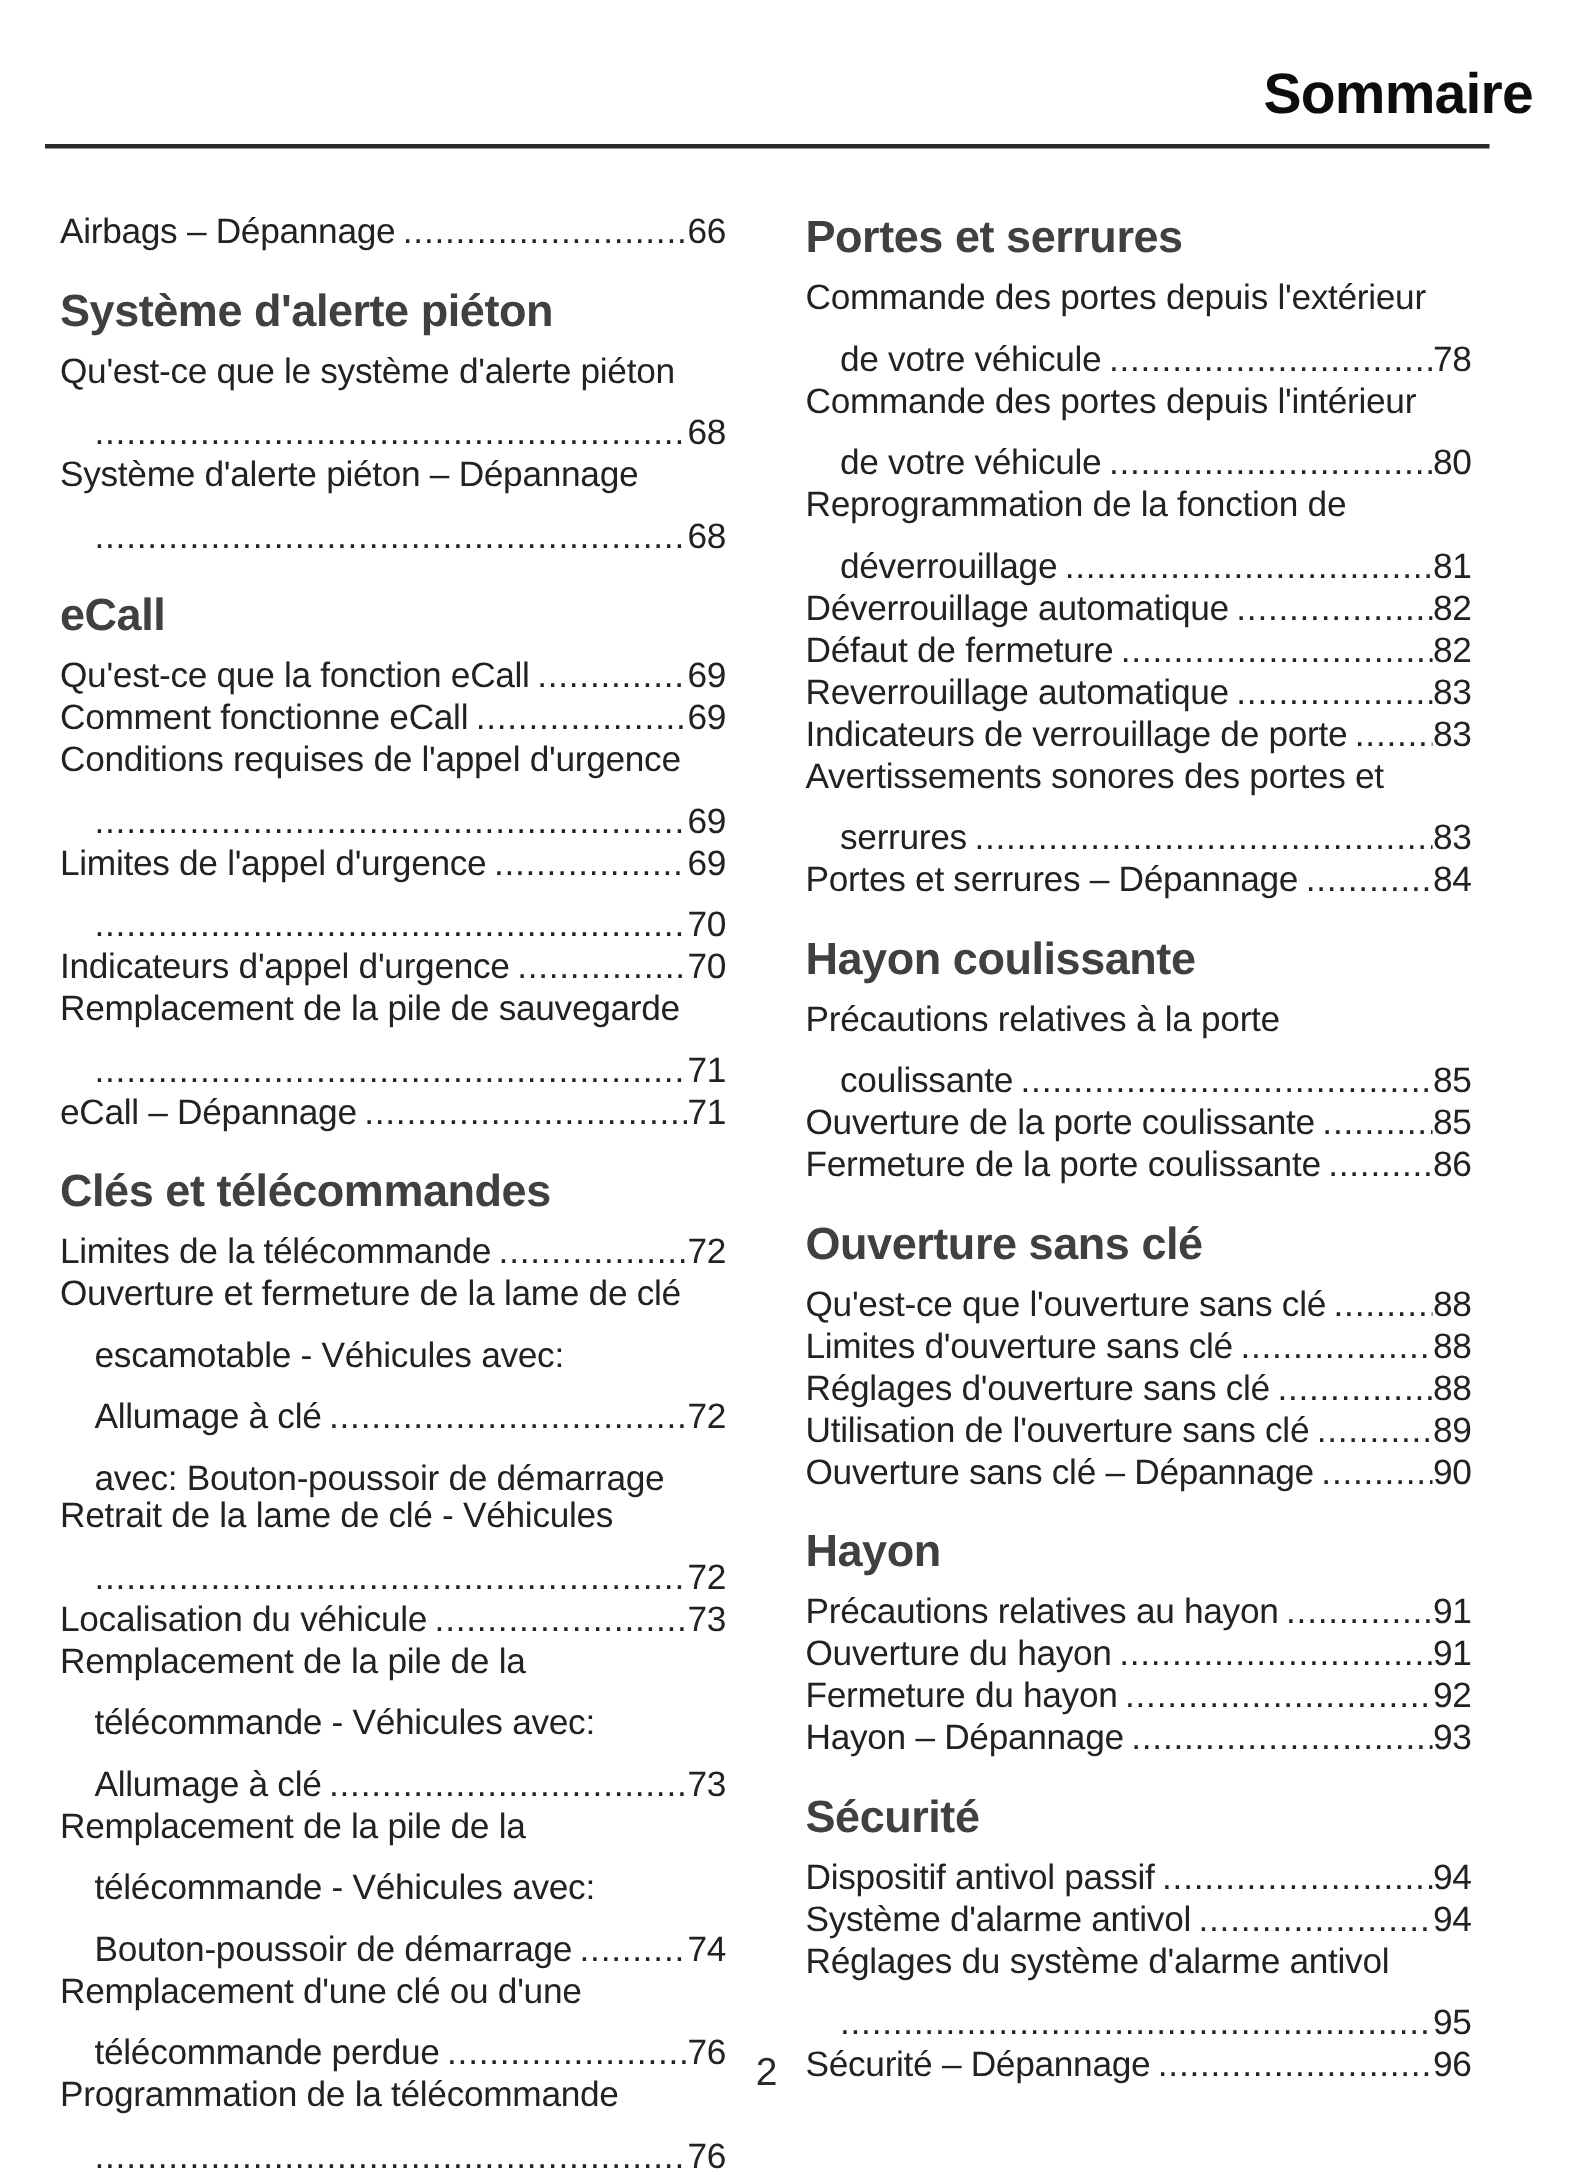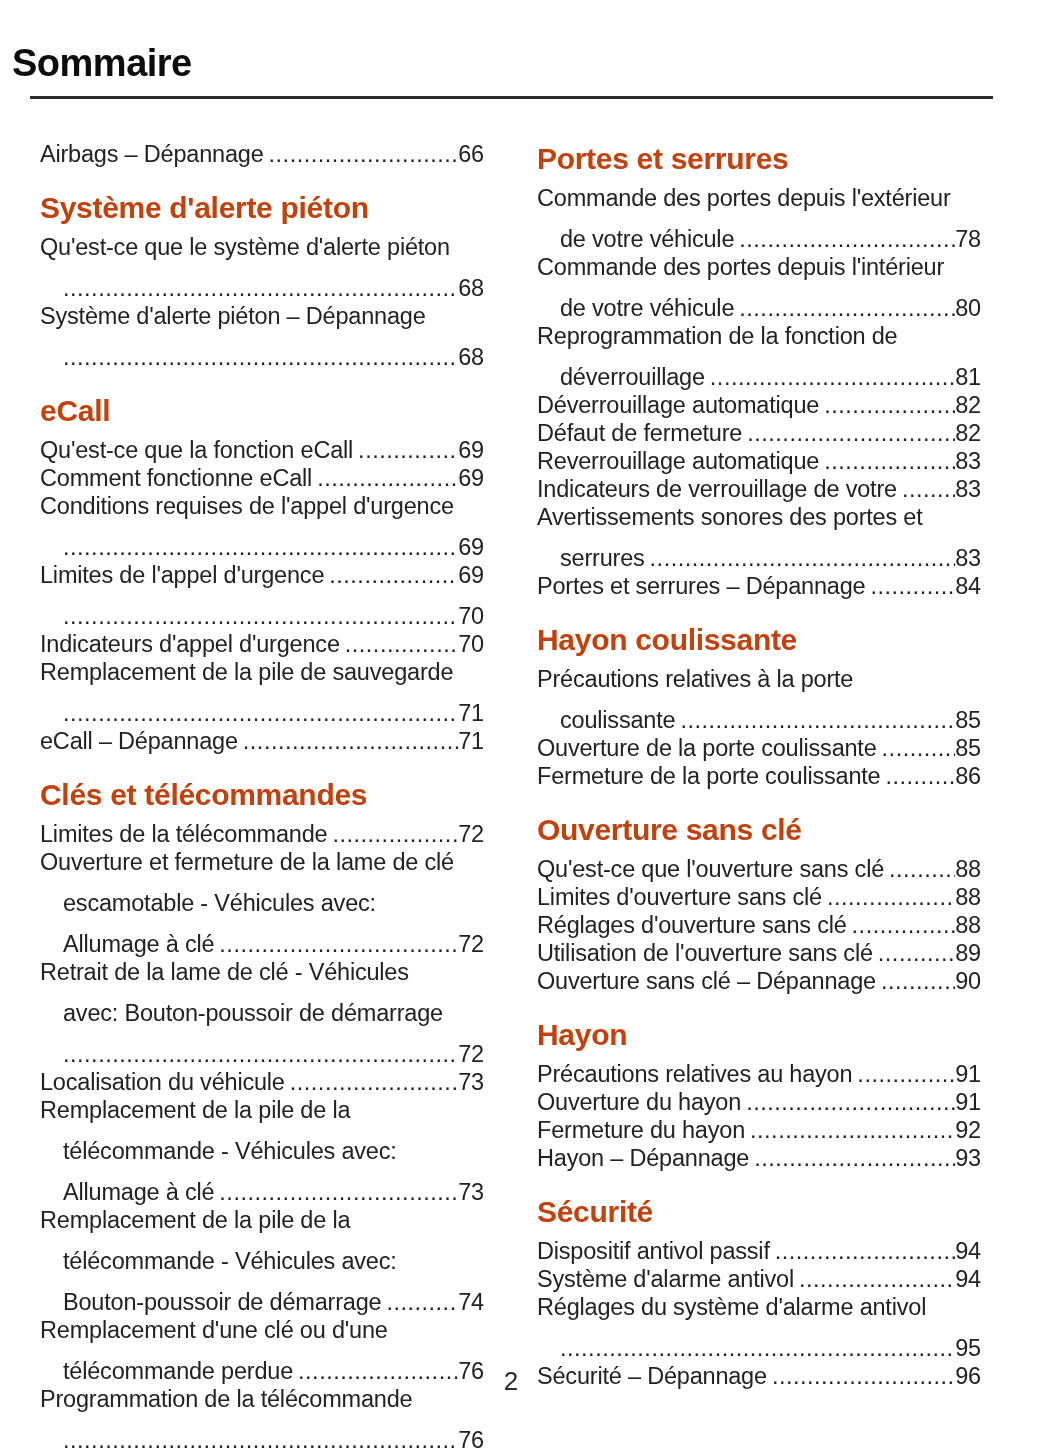--- a/index.html
+++ b/index.html
@@ -10,22 +10,22 @@
     color: #1e1e1e;
     overflow: hidden;
   }
   .page {
     position: relative;
     width: 1055px; height: 1448px;
     background: #ffffff;
   }
   .doc-title {
     position: absolute;
-    top: 42px; left: 12px; width: 1022px;
-    text-align: left;
+    top: 42px; left: 0; width: 1022px;
+    text-align: right;
     font-size: 38px;
     line-height: 42px;
     font-weight: 900;
     letter-spacing: -0.5px;
     color: #0d0d0d;
   }
   .title-rule {
     position: absolute;
     top: 96px; left: 30px;
     width: 963px; height: 3px;
@@ -37,21 +37,21 @@
     width: 940px;
     display: flex;
     gap: 53px;
   }
   .col { width: 444px; flex: none; }
   .heading {
     font-size: 30px;
     line-height: 33px;
     font-weight: 900;
     letter-spacing: -0.3px;
-    color: #c2410c;
+    color: #404040;
     margin: 24px 0 11px 0;
   }
   .col > .heading:first-child { margin-top: 0; }
   .entry {
     font-size: 23.5px;
     line-height: 25px;
     letter-spacing: -0.2px;
     color: #222222;
     margin-bottom: 3px;
   }
@@ -178,22 +178,22 @@
         <div class="entry">
           <div class="line">Ouverture et fermeture de la lame de clé</div>
           <div class="line indent">escamotable - Véhicules avec:</div>
           <div class="line indent last">
             <span class="txt">Allumage à clé</span>
             <span class="leader">........................................................................................................................................................................................................</span>
             <span class="pg">72</span>
           </div>
         </div>
         <div class="entry">
+          <div class="line indent">avec: Bouton-poussoir de démarrage</div>
           <div class="line">Retrait de la lame de clé - Véhicules</div>
-          <div class="line indent">avec: Bouton-poussoir de démarrage</div>
           <div class="line indent last">
             <span class="leader" style="margin-left: 0px;">........................................................................................................................................................................................................</span>
             <span class="pg">72</span>
           </div>
         </div>
         <div class="entry">
           <div class="line last">
             <span class="txt">Localisation du véhicule</span>
             <span class="leader">........................................................................................................................................................................................................</span>
             <span class="pg">73</span>
@@ -282,21 +282,21 @@
         </div>
         <div class="entry">
           <div class="line last">
             <span class="txt">Reverrouillage automatique</span>
             <span class="leader">........................................................................................................................................................................................................</span>
             <span class="pg">83</span>
           </div>
         </div>
         <div class="entry">
           <div class="line last">
-            <span class="txt">Indicateurs de verrouillage de votre</span>
+            <span class="txt">Indicateurs de verrouillage de porte</span>
             <span class="leader">........................................................................................................................................................................................................</span>
             <span class="pg">83</span>
           </div>
         </div>
         <div class="entry">
           <div class="line">Avertissements sonores des portes et</div>
           <div class="line indent last">
             <span class="txt">serrures</span>
             <span class="leader">........................................................................................................................................................................................................</span>
             <span class="pg">83</span>

